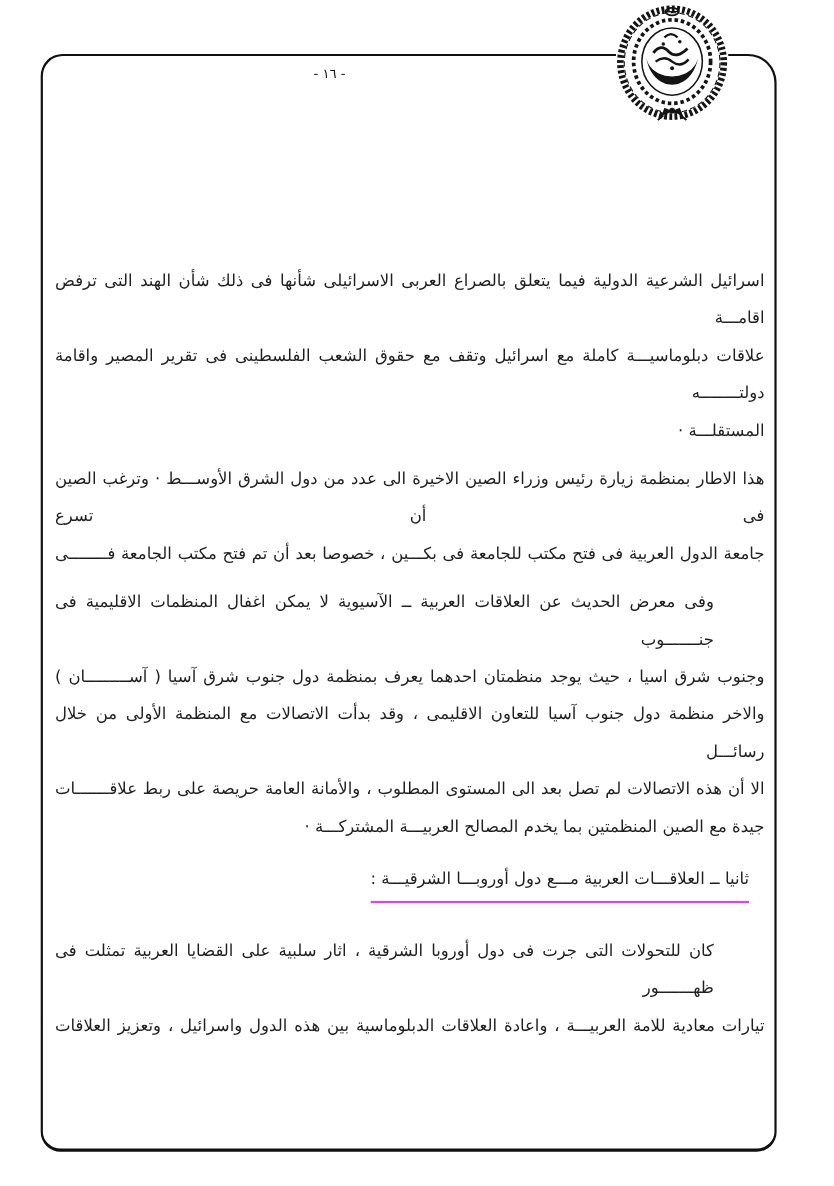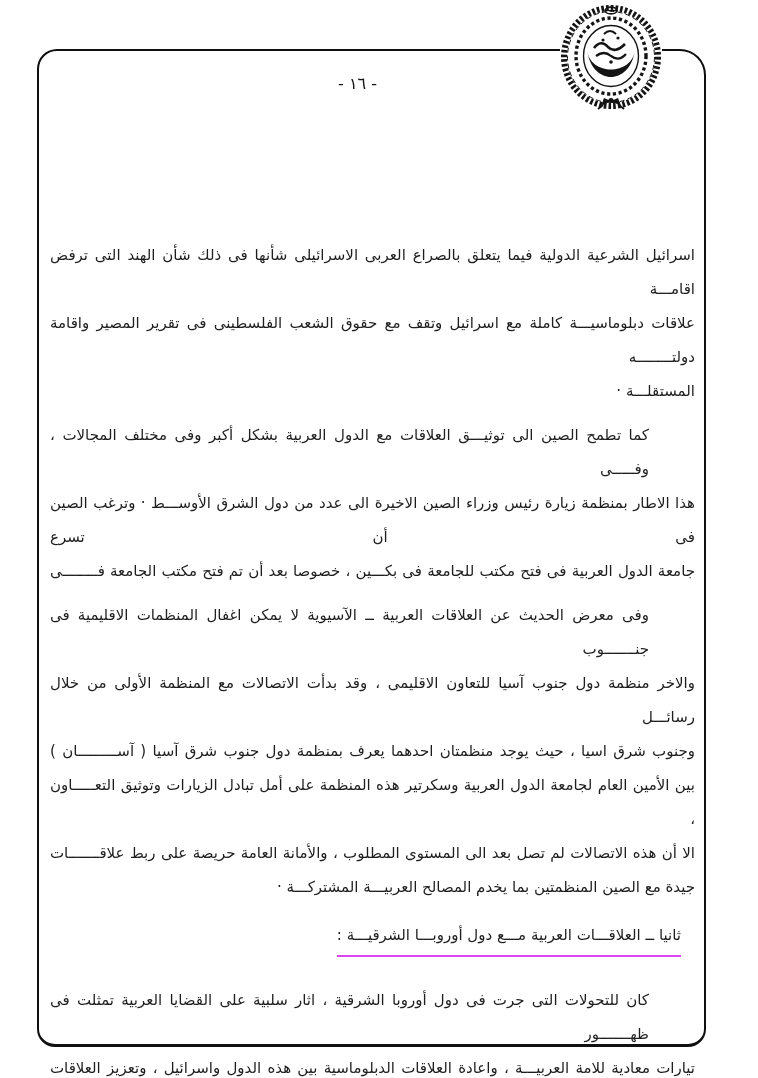--- a/index.html
+++ b/index.html
@@ -26,23 +26,22 @@
   }
   .logo-wrap {
     position: absolute;
     left: 560px; top: 4px;
     width: 102px; height: 106px;
     background: #ffffff;
   }
   .logo-wrap svg { display: block; width: 100%; height: 100%; }
   .page-number {
     position: absolute;
-    top: 74px; left: 285px; width: 145px;
-    text-align: center;
-    font-size: 16px;
+    top: 60px; left: 285px; width: 145px;
+    font-size: 12px;
     letter-spacing: 2px;
     color: #161616;
   }
   .content {
     position: absolute;
     top: 238px;
     left: 46px;
     width: 649px;
     direction: rtl;
     font-size: 15px;
@@ -110,29 +109,27 @@
 
   <div class="page-number">- ١٦ -</div>
 
   <div class="content">
       <div class="paragraph">
         <div class="line first">اسرائيل الشرعية الدولية فيما يتعلق بالصراع العربى الاسرائيلى شأنها فى ذلك شأن الهند التى ترفض اقامـــة</div>
         <div class="line">علاقات دبلوماسيـــة كاملة مع اسرائيل وتقف مع حقوق الشعب الفلسطينى فى تقرير المصير واقامة دولتــــــــه</div>
         <div class="line last">المستقلـــة ·</div>
       </div>
       <div class="paragraph indent">
-        <div class="line first">كما تطمح الصين الى توثيـــق العلاقات مع الدول العربية بشكل أكبر وفى مختلف المجالات ، وفـــــى</div>
         <div class="line">هذا الاطار بمنظمة زيارة رئيس وزراء الصين الاخيرة الى عدد من دول الشرق الأوســـط · وترغب الصين فى أن تسرع</div>
         <div class="line">جامعة الدول العربية فى فتح مكتب للجامعة فى بكـــين ، خصوصا بعد أن تم فتح مكتب الجامعة فــــــــى</div>
       </div>
       <div class="paragraph indent">
         <div class="line first">وفى معرض الحديث عن العلاقات العربية ــ الآسيوية لا يمكن اغفال المنظمات الاقليمية فى جنـــــــوب</div>
+        <div class="line">وجنوب شرق اسيا ، حيث يوجد منظمتان احدهما يعرف بمنظمة دول جنوب شرق آسيا ( آســـــــــان )</div>
         <div class="line">والاخر منظمة دول جنوب آسيا للتعاون الاقليمى ، وقد بدأت الاتصالات مع المنظمة الأولى من خلال رسائـــل</div>
-        <div class="line">وجنوب شرق اسيا ، حيث يوجد منظمتان احدهما يعرف بمنظمة دول جنوب شرق آسيا ( آســـــــــان )</div>
-        <div class="line">بين الأمين العام لجامعة الدول العربية وسكرتير هذه المنظمة على أمل تبادل الزيارات وتوثيق التعـــــاون ،</div>
         <div class="line">الا أن هذه الاتصالات لم تصل بعد الى المستوى المطلوب ، والأمانة العامة حريصة على ربط علاقـــــــات</div>
         <div class="line last">جيدة مع الصين المنظمتين بما يخدم المصالح العربيـــة المشتركـــة ·</div>
       </div>
       <div class="heading"><span class="heading-text">ثانيا ــ العلاقـــات العربية مـــع دول أوروبـــا الشرقيـــة :</span></div>
       <div class="paragraph indent">
         <div class="line first">كان للتحولات التى جرت فى دول أوروبا الشرقية ، اثار سلبية على القضايا العربية تمثلت فى ظهـــــــور</div>
         <div class="line">تيارات معادية للامة العربيـــة ، واعادة العلاقات الدبلوماسية بين هذه الدول واسرائيل ، وتعزيز العلاقات</div>
       </div>
     </div>
 

